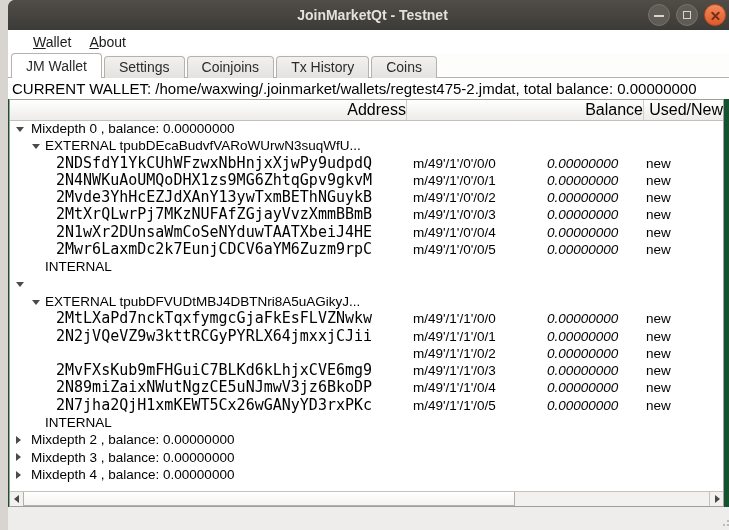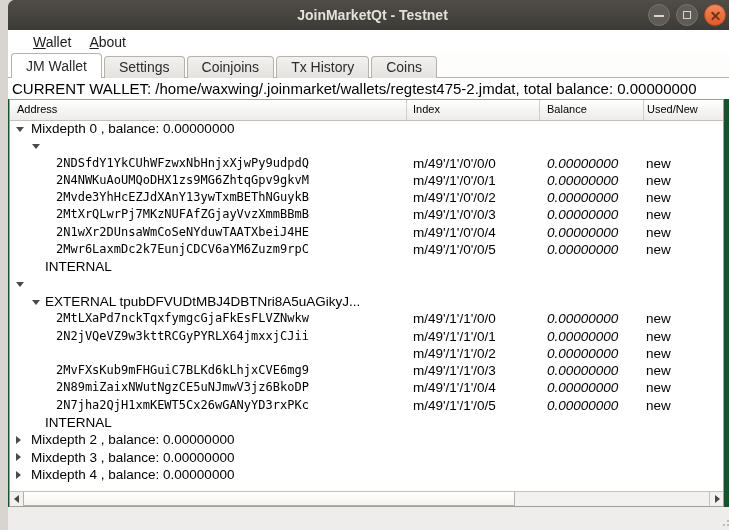--- a/index.html
+++ b/index.html
@@ -38,38 +38,38 @@
   .tab.active{height:25px;line-height:24px;background:#ffffff;z-index:2;}
   
   .banner{position:absolute;left:0;top:78px;width:729px;height:21px;background:#ffffff;
           font-size:15px;color:#000;line-height:21px;padding-left:4px;
           box-sizing:border-box;white-space:nowrap;}
   
   .treeframe{position:absolute;left:1px;top:99px;width:715px;height:408px;
              box-sizing:border-box;border:1px solid #a19e99;background:#ffffff;}
   .thead{position:absolute;left:0;top:0;right:0;height:20px;
          background:linear-gradient(#ffffff,#edecea);border-bottom:1px solid #c3c0bb;}
-  .hcell{position:absolute;top:0;height:20px;line-height:19px;font-size:11px;color:#000;
-         padding-left:6px;box-sizing:border-box;}
+  .hcell{position:absolute;top:0;height:20px;line-height:19px;font-size:16px;color:#000;
+         padding-left:6px;box-sizing:border-box;text-align:right;}
   .hcell.c0{left:0;width:397px;border-right:1px solid #d2cfca;padding-left:7px;}
   .hcell.c1{left:397px;width:133px;border-right:1px solid #d2cfca;}
   .hcell.c2{left:530px;width:104px;border-right:1px solid #d2cfca;padding-left:7px;}
   .hcell.c3{left:634px;right:0;padding-left:3px;}
   .tbody{position:absolute;left:0;top:20px;right:0;bottom:15px;overflow:hidden;}
   .trow{position:relative;height:17.3px;font-size:13.5px;color:#000;white-space:nowrap;}
   .exp{position:absolute;top:50%;margin-top:-4px;width:0;height:0;}
   .exp.down{border-left:4.5px solid transparent;border-right:4.5px solid transparent;
             border-top:5.5px solid #4c4a46;margin-top:-2px;}
   .exp.right{border-top:4.5px solid transparent;border-bottom:4.5px solid transparent;
              border-left:5.5px solid #4c4a46;}
   .lv0 .exp{left:6px;} .lv1 .exp{left:22px;}
   .tlabel{display:inline-block;line-height:17.3px;}
   .lv0 .tlabel{margin-left:21px;} .lv1 .tlabel{margin-left:35px;}
   .addr{position:absolute;left:46px;top:0;line-height:17.3px;
-        font-family:"DejaVu Sans Mono","Liberation Mono",monospace;font-size:12px;}
+        font-family:"DejaVu Sans Mono","Liberation Mono",monospace;font-size:15px;}
   .cellv{position:absolute;top:0;line-height:17.3px;}
   .cell-index{left:403px;} .cell-balance{left:537px;font-style:italic;} .cell-status{left:636px;}
   
   .hscroll{position:absolute;left:0;right:0;bottom:0;height:15px;background:#f2f1ef;
            border-top:1px solid #c6c3be;box-sizing:border-box;}
   .sbtn{position:absolute;top:0;bottom:0;width:13px;background:#f2f1ef;}
   .sbtn.left{left:0;border-right:1px solid #c6c3be;}
   .sbtn.right{right:0;border-left:1px solid #c6c3be;}
   .arrow{position:absolute;top:50%;left:50%;width:0;height:0;}
   .arrow.l{margin:-4px 0 0 -3px;border-top:4px solid transparent;
@@ -116,27 +116,26 @@
         <div class="tab">Tx History</div>
         <div class="tab">Coins</div>
       </div>
   </div>
 
   <div class="banner">CURRENT WALLET: /home/waxwing/.joinmarket/wallets/regtest475-2.jmdat, total balance: 0.00000000</div>
 
   <div class="treeframe">
     <div class="thead" id="thead">
         <div class="hcell c0">Address</div>
-        <div class="hcell c1">Index</div>
         <div class="hcell c3">Used/New</div>
         <div class="hcell c2">Balance</div>
       </div>
     <div class="tbody" id="tbody">
         <div class="trow lv0"><span class="exp down"></span><span class="tlabel">Mixdepth 0 , balance: 0.00000000</span></div>
-        <div class="trow lv1"><span class="exp down"></span></div>
+        <div class="trow lv1"><span class="exp down"></span><span class="tlabel">EXTERNAL tpubDEcaBudvfVARoWUrwN3suqWfU...</span></div>
         <div class="trow lv2">
           <span class="addr">2NDSfdY1YkCUhWFzwxNbHnjxXjwPy9udpdQ</span>
           <span class="cellv cell-index">m/49'/1'/0'/0/0</span>
           <span class="cellv cell-balance">0.00000000</span>
           <span class="cellv cell-status">new</span>
         </div>
         <div class="trow lv2">
           <span class="addr">2N4NWKuAoUMQoDHX1zs9MG6ZhtqGpv9gkvM</span>
           <span class="cellv cell-index">m/49'/1'/0'/0/1</span>
           <span class="cellv cell-balance">0.00000000</span>

